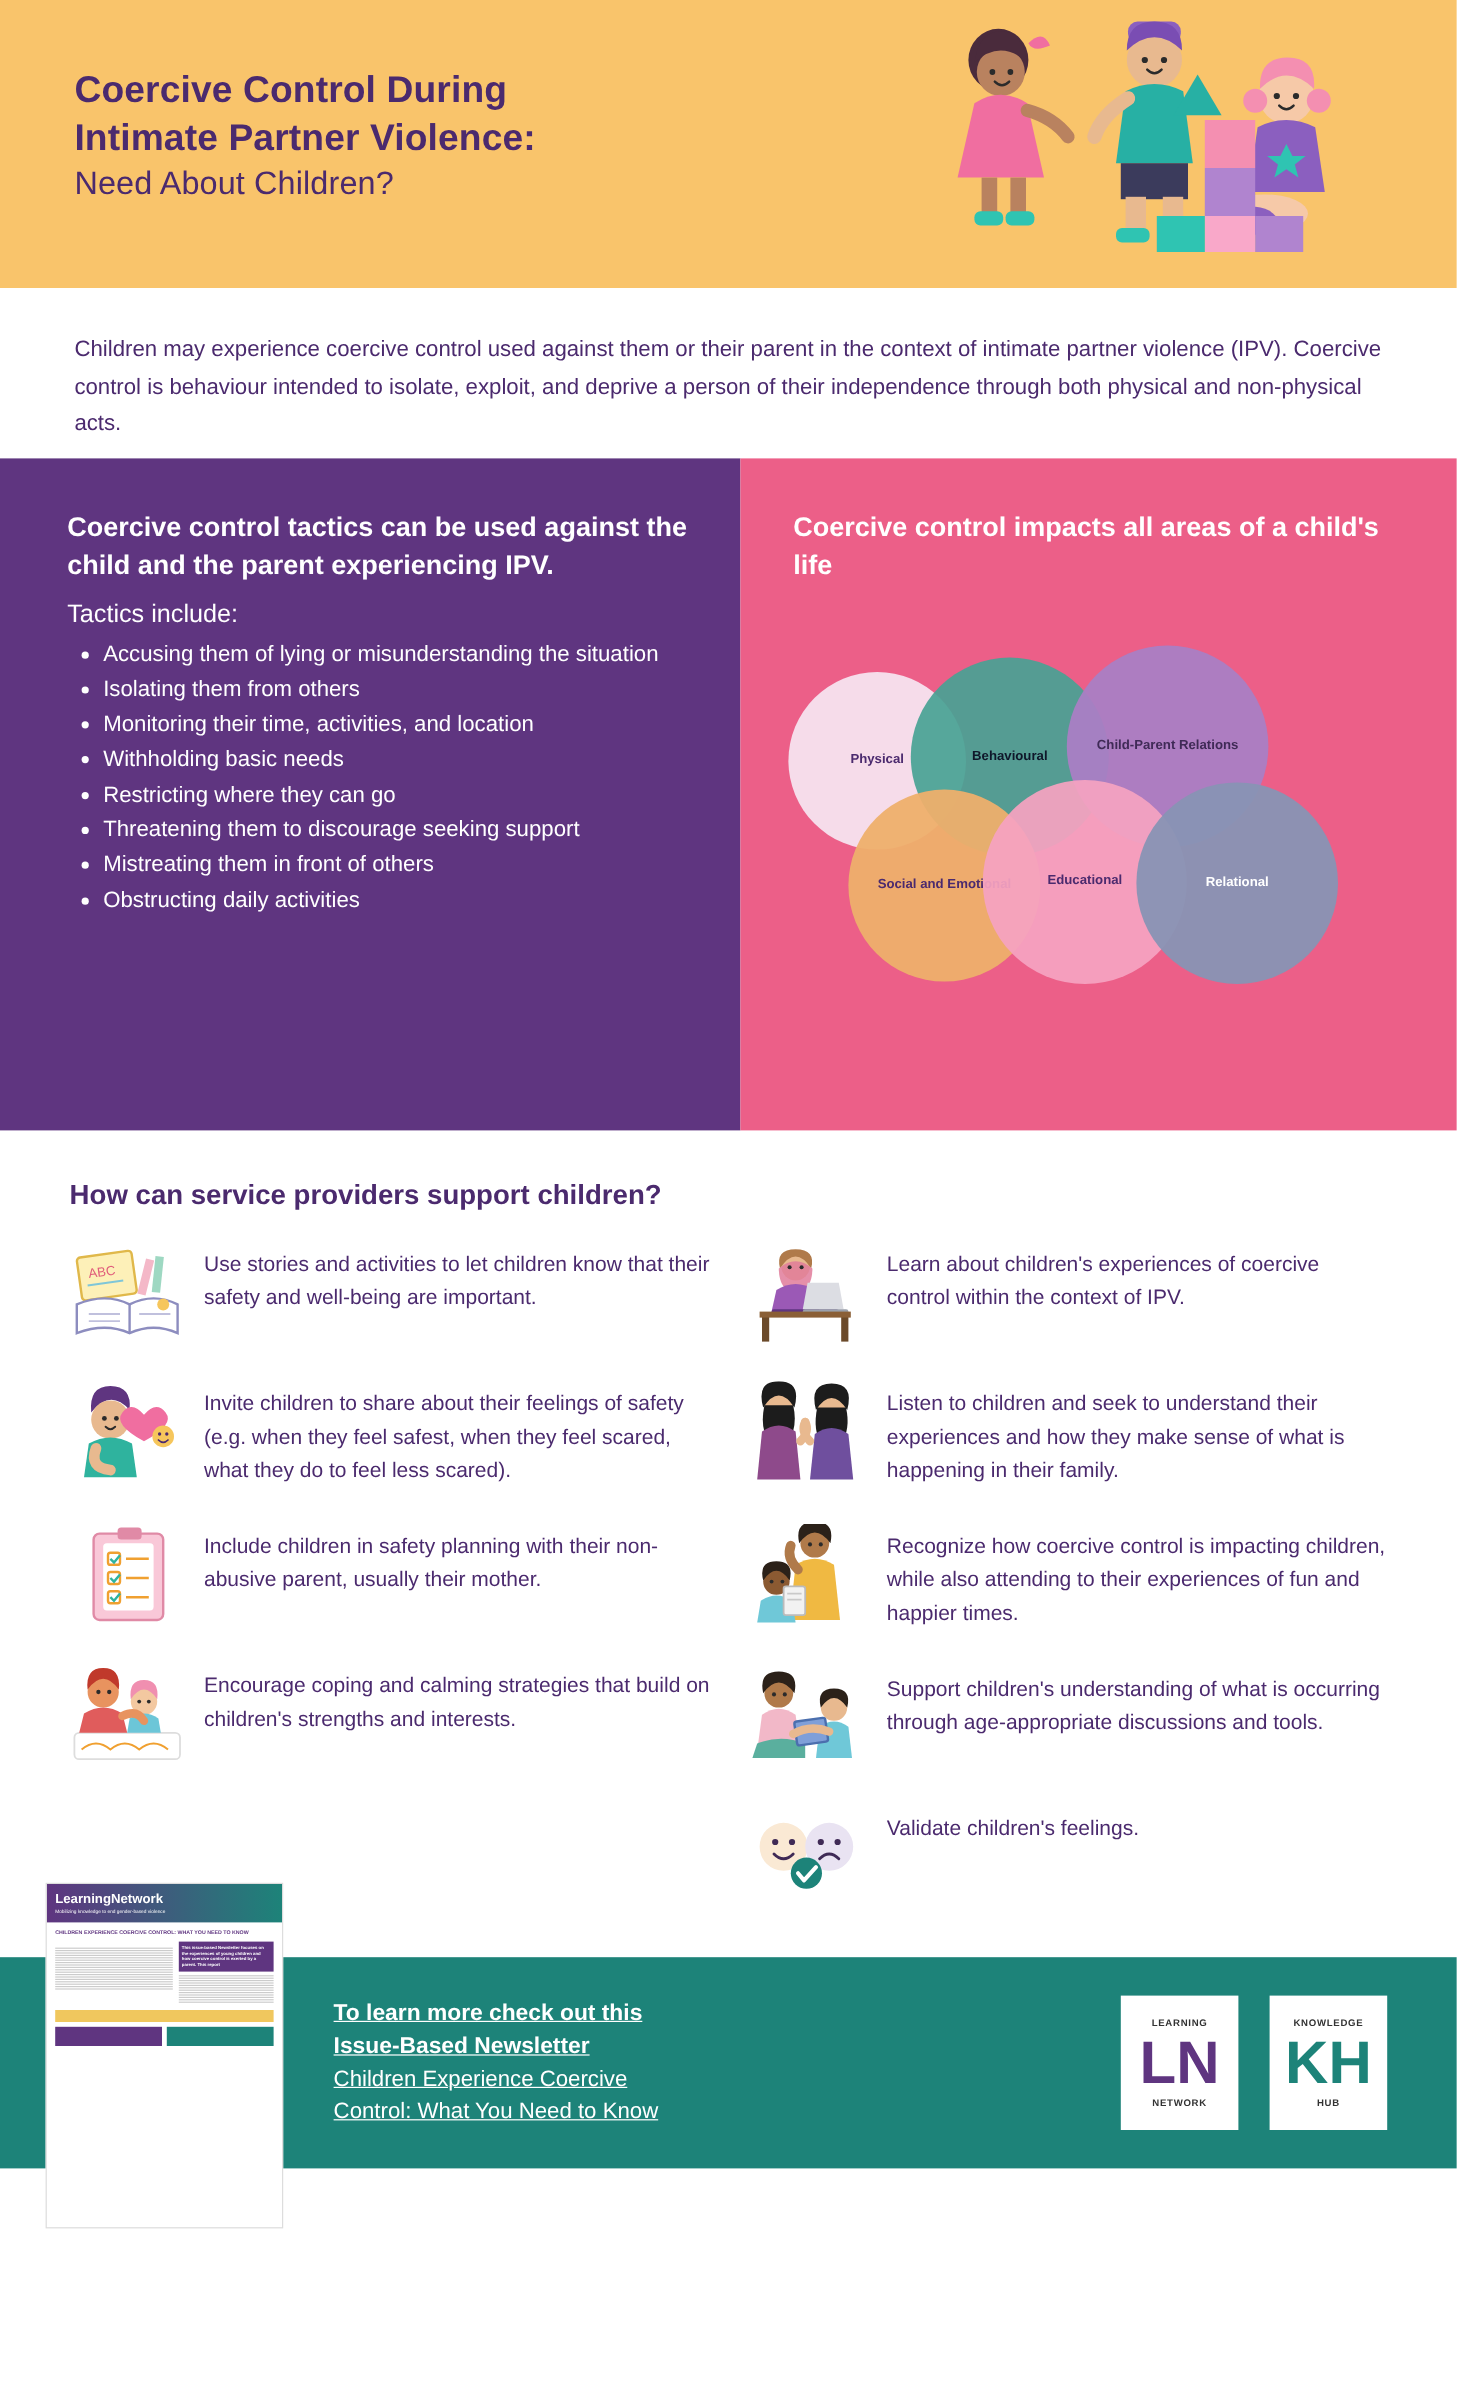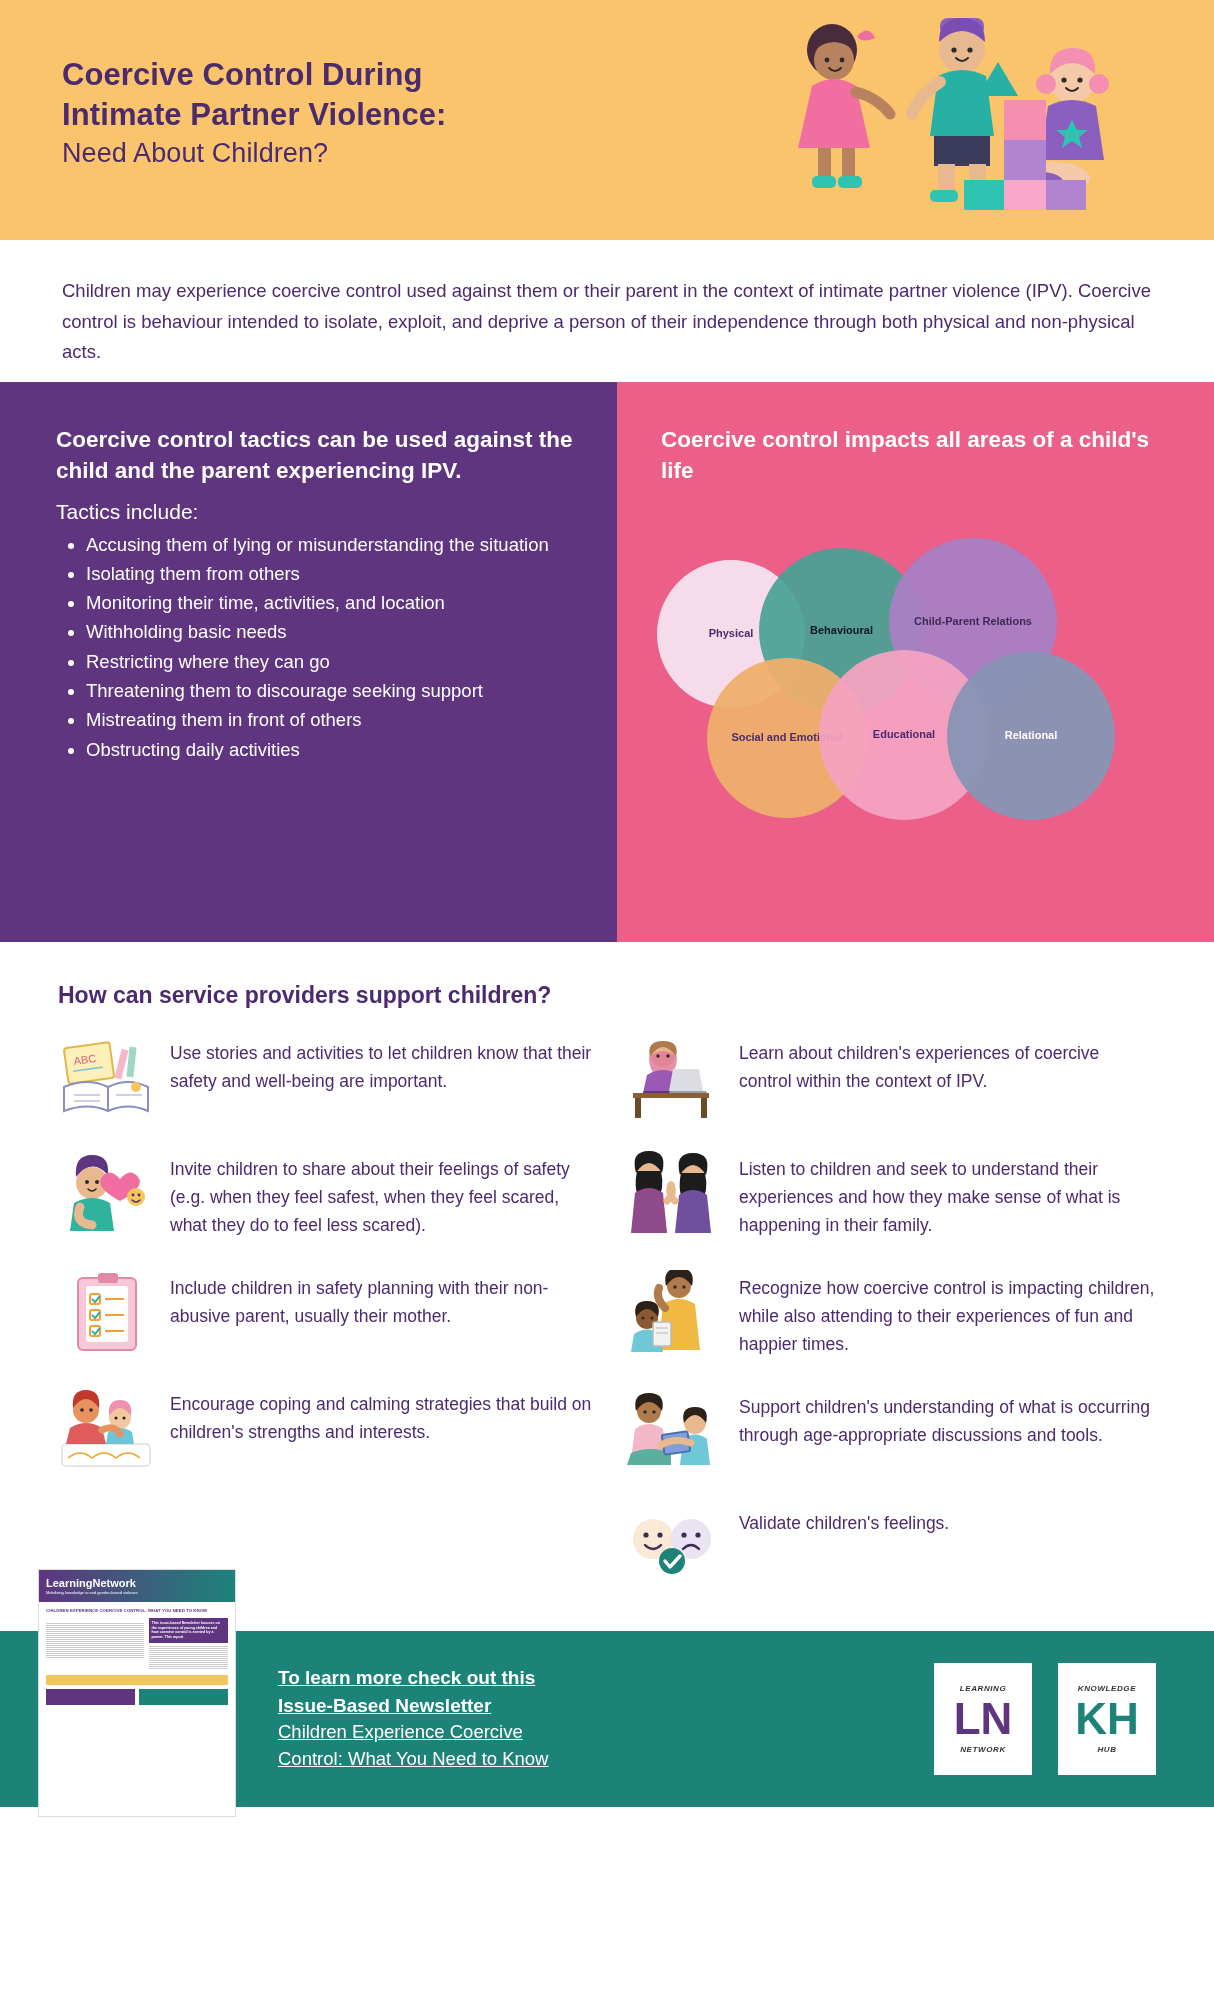--- a/index.html
+++ b/index.html
@@ -140,36 +140,36 @@
   }
   .footer-text a, .footer-text span { display: block; color: #ffffff; text-decoration: underline; }
   .footer-text .bold { font-weight: bold; font-size: 19px; line-height: 1.45; }
   .footer-text .reg { font-size: 18.5px; line-height: 1.45; }
   .news-thumb {
     position: absolute;
     left: 38px;
     bottom: 0;
     top: -62px;
     width: 198px;
-    height: 248px;
+    height: 288px;
     background: #ffffff;
     border: 1px solid #ddd;
     overflow: hidden;
     font-size: 3.4px;
     line-height: 1.35;
     color: #444;
   }
   .logos { position: absolute; right: 58px; top: 32px; display: flex; gap: 26px; }
   .logo-box {
     width: 98px; height: 112px; background: #ffffff;
     display: flex; flex-direction: column; align-items: center; justify-content: center;
     padding: 6px 0;
   }
-  .logo-box .cap { font-size: 8px; font-weight: bold; letter-spacing: 0.6px; color: #333; font-style: italic; }
-  .logo-box .big { font-size: 44px; font-weight: bold; line-height: 1; margin: 4px 0; }
+  .logo-box .cap { font-size: 8px; font-weight: bold; letter-spacing: 0.6px; color: #333; }
+  .logo-box .big { font-size: 50px; font-weight: bold; line-height: 1; margin: 4px 0; }
   .ln-big { color: #5f3580; }
   .kh-big { color: #1d8379; }
 </style>
 </head>
 <body>
 
 <div class="header">
   <h1>
     <span>Coercive Control During</span><br>
     <span>Intimate Partner Violence:</span>

